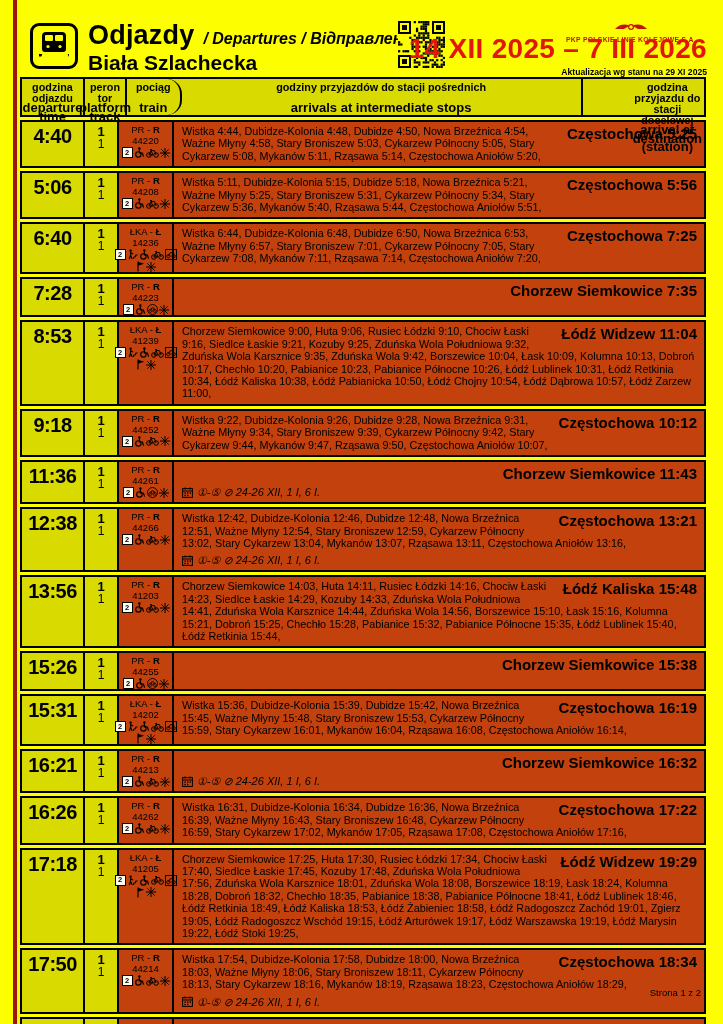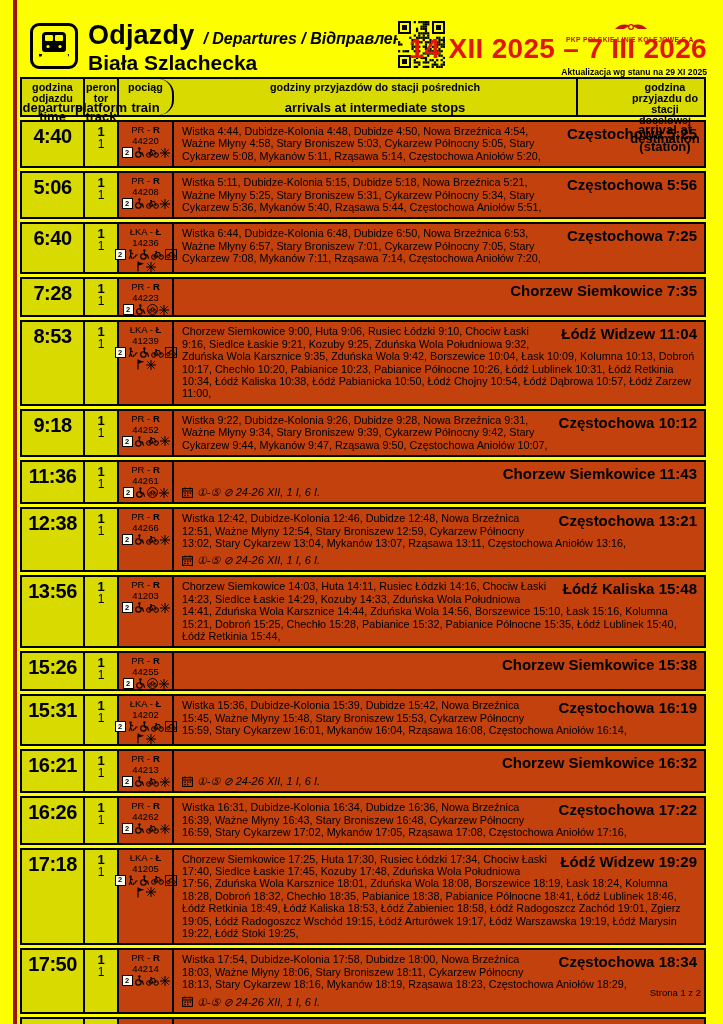--- a/index.html
+++ b/index.html
@@ -22,21 +22,21 @@
   .daterange{position:absolute;right:16px;top:29px;font-size:28px;font-weight:800;color:#e0170a;white-space:nowrap;letter-spacing:.3px;}
   .update{position:absolute;right:16px;top:63px;font-size:8.6px;font-weight:700;}
 
   
   .table{position:absolute;left:20px;top:77px;width:686px;}
   .thead{display:flex;border:2px solid #000;background:#d9da00;height:40px;box-sizing:border-box;}
   .thead .hc{display:flex;flex-direction:column;align-items:center;justify-content:space-between;padding:3px 2px;box-sizing:border-box;text-align:center;}
   .hc-pl{font-size:10.8px;font-weight:800;line-height:11px;}
   .hc-en{font-size:13px;font-weight:600;line-height:8.5px;}
   .b-r{border-right:2px solid #000;}
-  .w-time{width:63px;} .w-per{width:34px;} .w-trn{width:55px;border-radius:15px;} .w-stops{width:404px;} .w-dest{width:120px;flex:1;margin-left:48px;}
+  .w-time{width:63px;} .w-per{width:42px;} .w-trn{width:55px;border-radius:15px;} .w-stops{width:404px;} .w-dest{width:120px;flex:1;margin-left:48px;}
 
   .row{display:flex;border:2px solid #000;margin-top:3px;box-sizing:border-box;background:#c2410c;}
   .c-time{width:63px;border-right:2px solid #000;background:#d9da00;text-align:center;font-size:20px;font-weight:800;padding-top:3px;letter-spacing:-.5px;box-sizing:border-box;}
   .c-per{width:34px;border-right:2px solid #000;background:#d9da00;text-align:center;box-sizing:border-box;padding-top:3px;}
   .c-per .p{font-size:13px;font-weight:800;line-height:13px;}
   .c-per .t{font-size:12px;line-height:13px;}
   .c-trn{width:55px;border-right:2px solid #000;text-align:center;box-sizing:border-box;padding-top:3px;}
   .carrier{font-size:9.5px;line-height:10px;white-space:nowrap;}
   .carrier .cc{font-weight:800;}
   .tno{font-size:9.5px;line-height:11px;}

